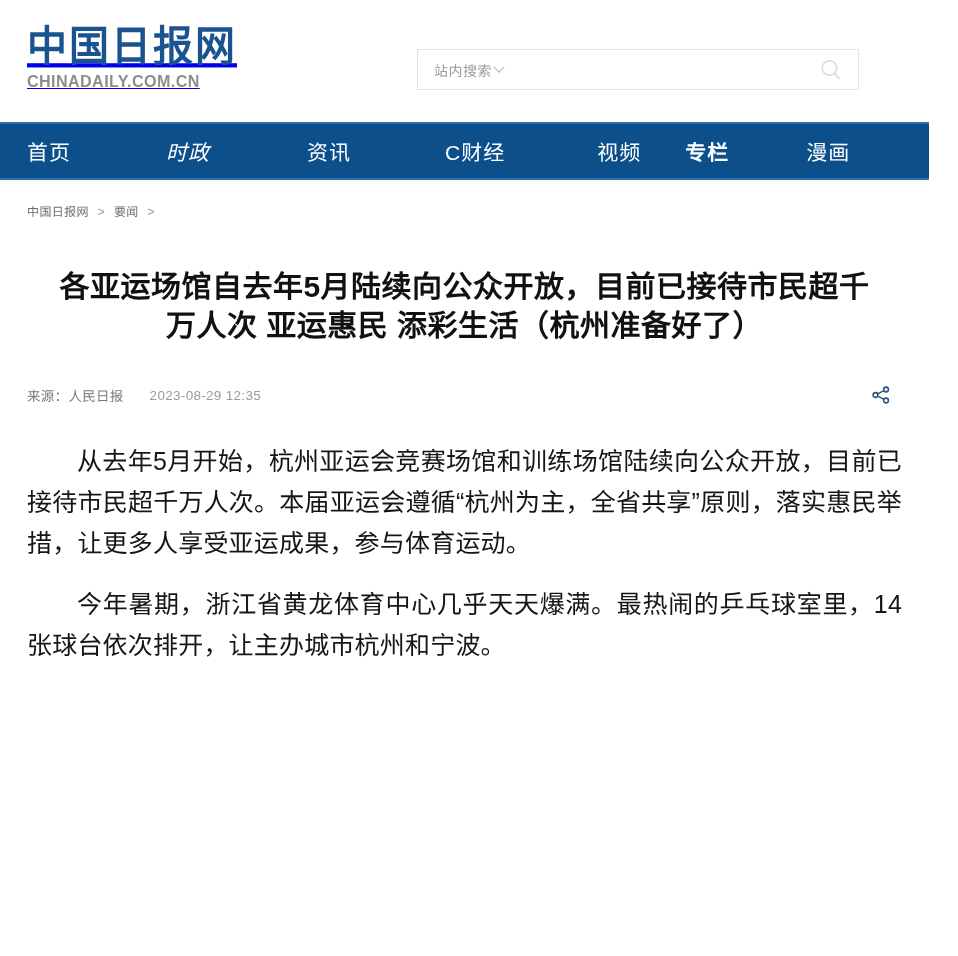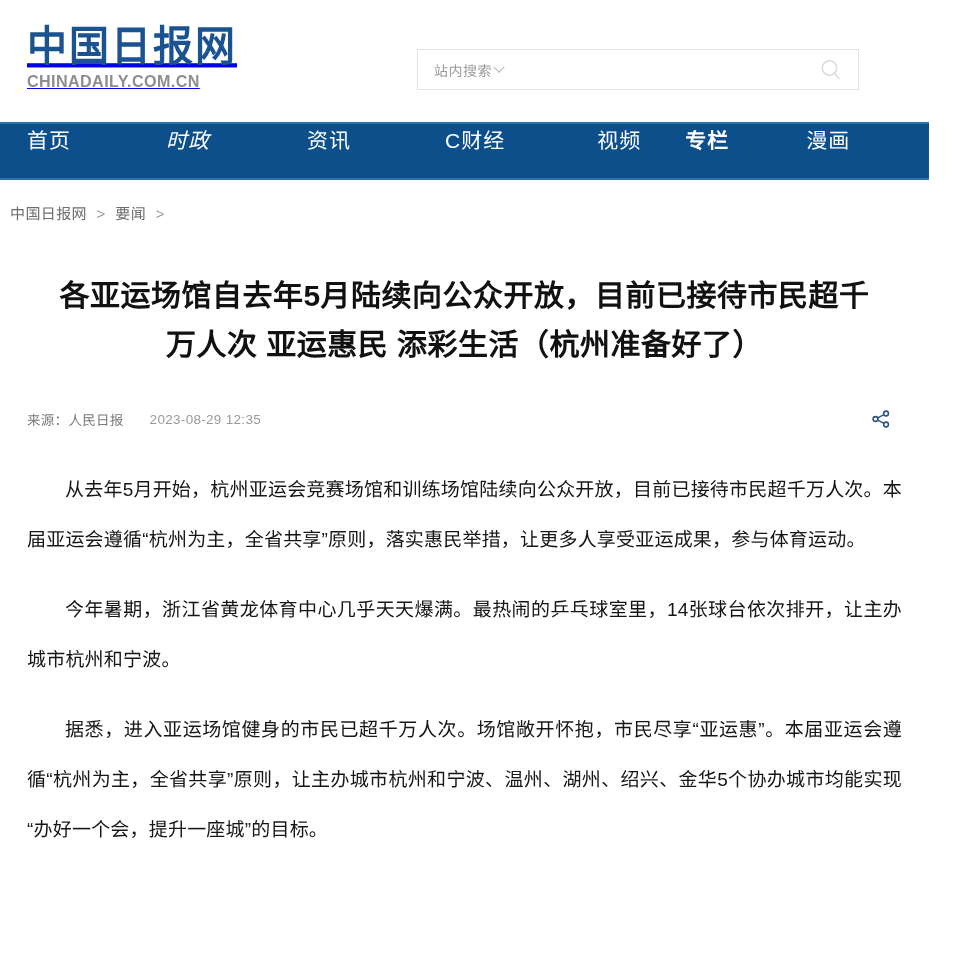--- a/index.html
+++ b/index.html
@@ -121,56 +121,56 @@
     cursor: pointer;
   }
 
   
   .main-nav {
     height: 58px;
     background: #0d4f8b;
     border-top: 2px solid #2d74ad;
     border-bottom: 2px solid #2d74ad;
     display: flex;
-    align-items: flex-start;
+    align-items: center;
     width: 100%;
     overflow: hidden;
     position: relative;
   }
 
   .nav-item {
     color: #ffffff;
     font-size: 21px;
     letter-spacing: 1px;
     white-space: nowrap;
     text-decoration: none;
     cursor: pointer;
     flex: 0 0 auto;
   }
 
   
   .breadcrumb {
-    padding: 22px 0 0 10px;
-    font-size: 15px;
+    padding: 22px 0 0 27px;
+    font-size: 12px;
     color: #6d6d6d;
     letter-spacing: 0.4px;
   }
   .breadcrumb a { color: #6d6d6d; text-decoration: none; cursor: pointer; }
   .crumb-sep { margin: 0 5px; color: #9a9a9a; }
 
   
   .article {
     padding: 0 27px;
   }
 
   .headline {
     margin-top: 48px;
     text-align: center;
     font-size: 30px;
-    line-height: 49px;
+    line-height: 39px;
     font-weight: 700;
     color: #111111;
     letter-spacing: 0.5px;
     padding: 0 26px;
     font-family: "Liberation Sans", "DejaVu Sans", sans-serif;
   }
 
   .meta-row {
     margin-top: 34px;
     height: 32px;
@@ -204,22 +204,22 @@
     cursor: pointer;
     background: none;
     border: none;
   }
 
   .body-copy {
     margin-top: 30px;
   }
 
   .body-copy p {
-    font-size: 19px;
-    line-height: 50px;
+    font-size: 25px;
+    line-height: 41px;
     color: #161616;
     text-indent: 2em;
     margin-bottom: 20px;
     text-align: justify;
     letter-spacing: 0.2px;
     font-family: "Liberation Sans", "DejaVu Sans", sans-serif;
   }
 </style>
 </head>
 <body>
@@ -280,18 +280,17 @@
           <circle cx="6" cy="12" r="2.6" stroke="#2b5480" stroke-width="1.7"></circle>
           <line x1="8.4" y1="10.8" x2="15.2" y2="7.2" stroke="#2b5480" stroke-width="1.7"></line>
           <line x1="8.4" y1="13.2" x2="15.2" y2="16.8" stroke="#2b5480" stroke-width="1.7"></line>
         </svg>
       </button>
     </div>
 
     <div class="body-copy">
       <p>从去年5月开始，杭州亚运会竞赛场馆和训练场馆陆续向公众开放，目前已接待市民超千万人次。本届亚运会遵循“杭州为主，全省共享”原则，落实惠民举措，让更多人享受亚运成果，参与体育运动。</p>
       <p>今年暑期，浙江省黄龙体育中心几乎天天爆满。最热闹的乒乓球室里，14张球台依次排开，让主办城市杭州和宁波。</p>
-      <p>据悉，进入亚运场馆健身的市民已超千万人次。场馆敞开怀抱，市民尽享“亚运惠”。本届亚运会遵循“杭州为主，全省共享”原则，让主办城市杭州和宁波、温州、湖州、绍兴、金华5个协办城市均能实现“办好一个会，提升一座城”的目标。</p>
     </div>
 
   </article>
 
 </div>
 
 </body></html>

